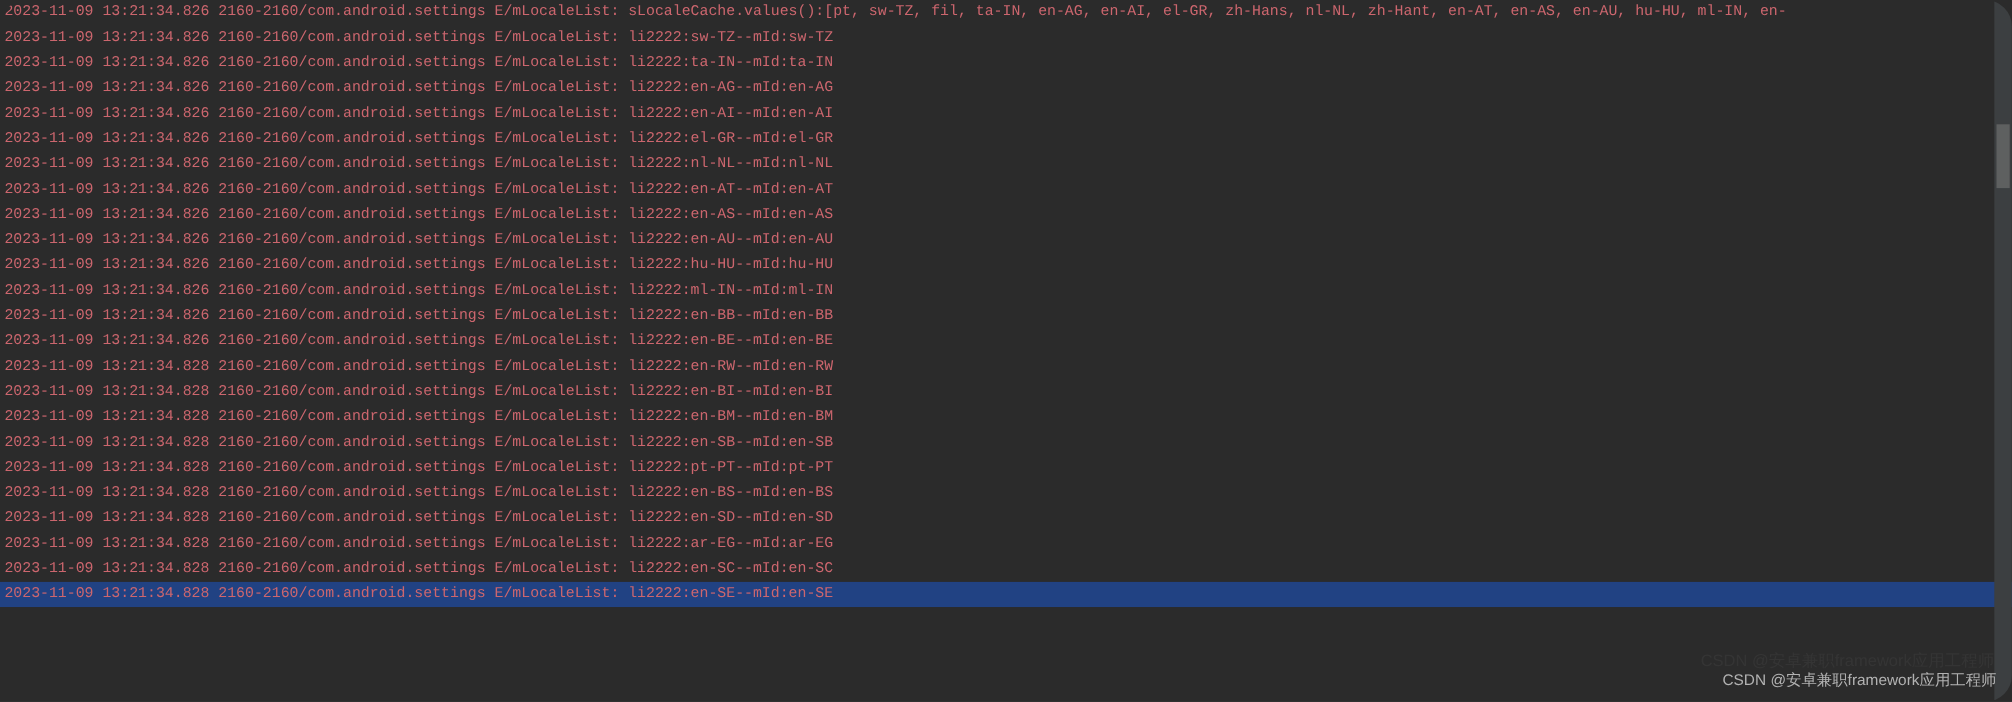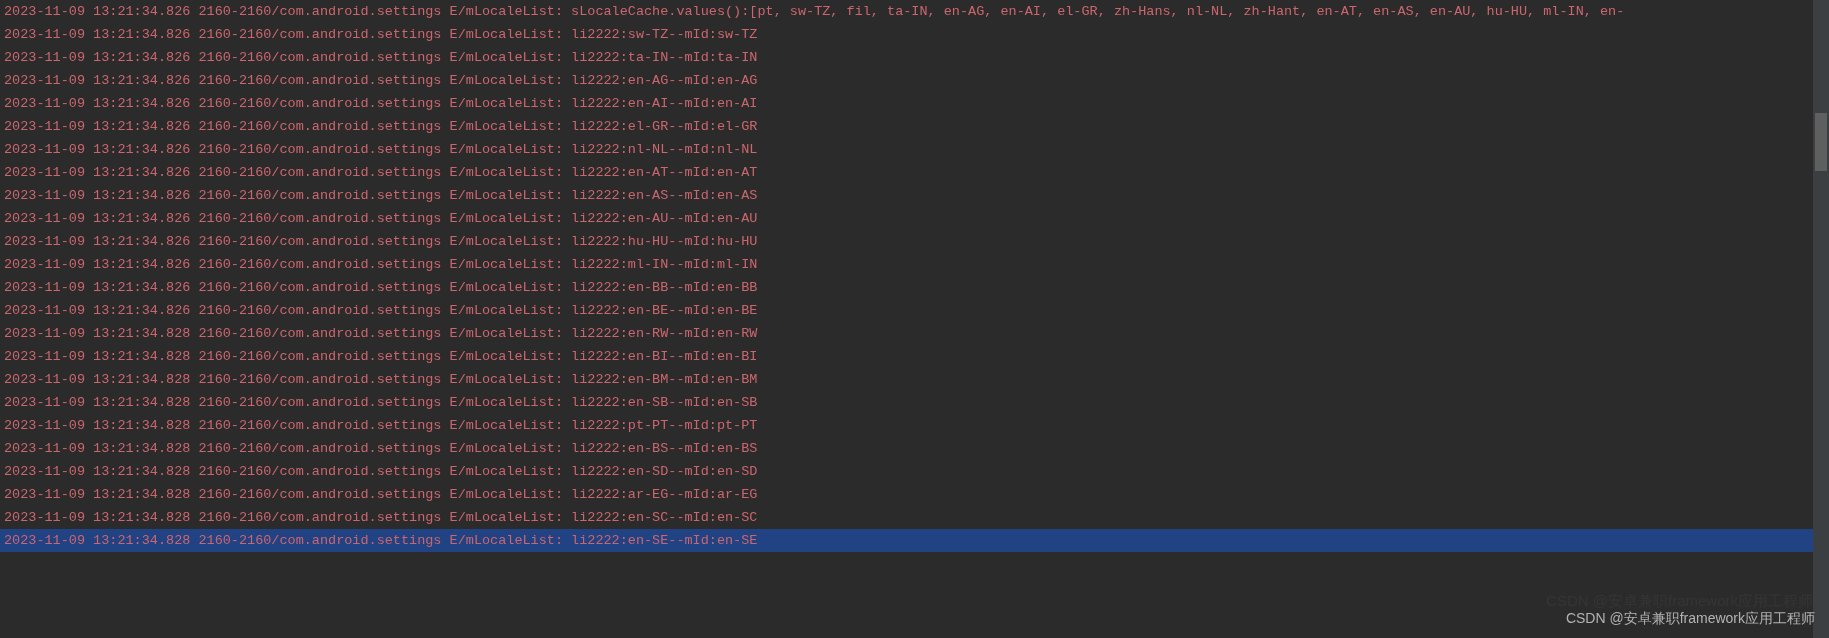--- a/index.html
+++ b/index.html
@@ -1,16 +1,16 @@
 <!DOCTYPE html>
 <html><head>
 <meta charset="utf-8">
 <style>
   html,body{margin:0;padding:0;width:1829px;height:638px;overflow:hidden;background:#2b2b2b;font-family:"Consolas","Courier New",monospace;font-size:13.5px;line-height:23px;}
-  .viewport{position:absolute;inset:0;overflow-x:hidden;overflow-y:hidden;}
+  .viewport{position:absolute;inset:0;overflow-x:hidden;overflow-y:hidden;border-radius:24px;}
   .log{white-space:nowrap;overflow:hidden;color:#cc666e;padding:0;}
   .line{display:block;padding-left:4px;}
   .line.selected{background:#214283;color:#cc666e;}
   .line.last{ 
     overflow:hidden;
   }
   
   .scrollbar-track{position:absolute;right:0;top:0;width:16px;height:100%;background:#3c3f41;}
   .scrollbar-thumb{position:absolute;right:2px;top:113px;width:12px;height:58px;background:#5e6060;border-radius:0;}
   .watermark{position:absolute;right:14px;bottom:8px;color:#b0b0b0;font-family:Arial,"Microsoft YaHei",sans-serif;font-size:14px;mix-blend-mode:screen;opacity:.92;pointer-events:none;}

